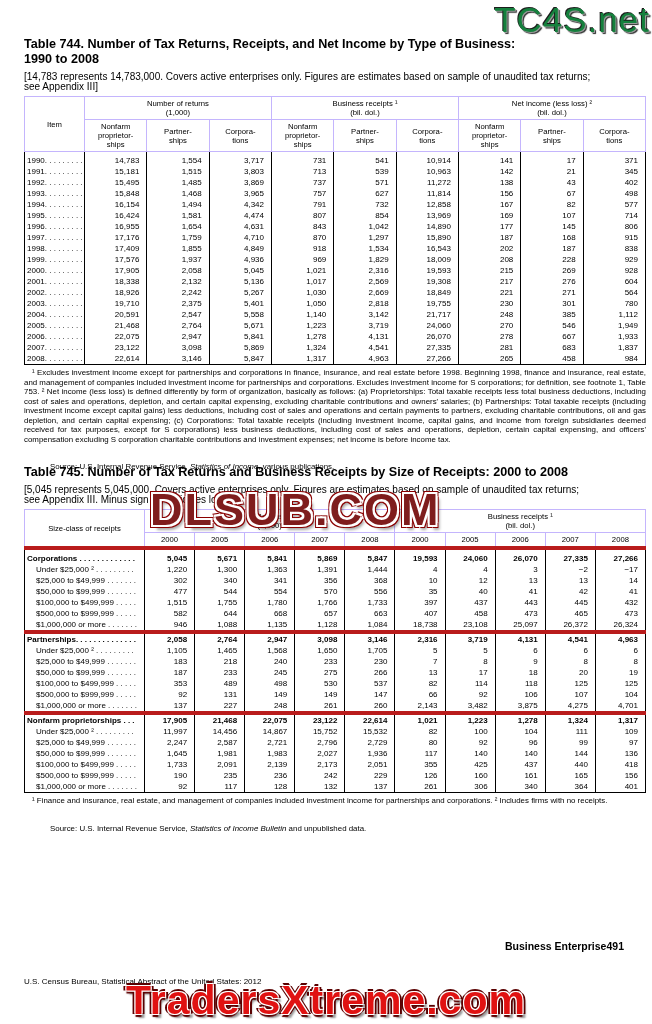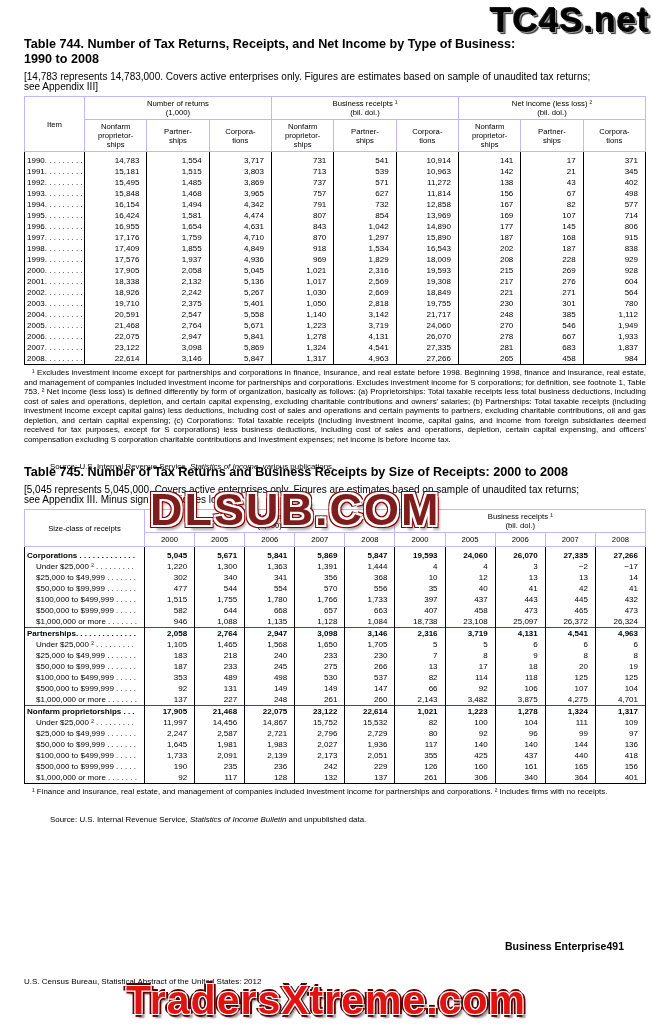--- a/index.html
+++ b/index.html
@@ -8,22 +8,22 @@
     width: 652px; height: 1024px;
     background: #fff; color: #000;
     font-family: "Liberation Sans", sans-serif;
     position: relative; overflow: hidden;
   }
   .page { position: absolute; inset: 0; padding: 0 6px 0 24px; }
 
   
   .wm-top {
     position: absolute; top: 0; right: 2px; z-index: 6;
-    font-size: 35px; font-weight: 700; letter-spacing: 1px;
-    color: #000000;
+    font-size: 35px; font-weight: 400; letter-spacing: 1px;
+    color: #15803d;
     text-shadow: -1px -1px 0 #1d1d1d, 1px 1px 0 #9a9a9a, 2px 2px 1px #2c2c2c;
   }
   .wm-mid {
     position: absolute; top: 484px; left: 150px; z-index: 7;
     font-size: 45px; font-weight: 900; letter-spacing: 2px;
     color: #7f1d1d;
     text-shadow: -2px -2px 0 #fff, 2px -2px 0 #fff, -2px 2px 0 #fff, 2px 2px 0 #fff,
                  -3px -3px 0 #8a0000, 3px -3px 0 #8a0000, -3px 3px 0 #8a0000, 3px 3px 0 #8a0000,
                  4px 5px 3px rgba(0,0,0,.35);
   }
@@ -53,21 +53,21 @@
   }
   tbody td {
     border-left: 1px solid #000; border-right: 1px solid #000;
     padding: 0 2px; height: 11px; line-height: 11px;
     overflow: hidden; white-space: nowrap;
   }
   tbody tr:first-child td { height: 14px; padding-top: 3px; }
   td.lab { text-align: left; padding-left: 2px; }
   td.lab.ind { padding-left: 11px; }
   td.num { text-align: right; padding-right: 7px; }
-  tr.bold td { font-weight: bold; border-top: 1px solid #b91c1c; }
+  tr.bold td { font-weight: bold; border-top: 4px solid #b91c1c; }
 
   
   .fnote { font-size: 7.9px; line-height: 9.5px; text-align: justify; margin: 3px 0 0 0; text-indent: 8px; }
   .src   { font-size: 7.9px; line-height: 9.5px; margin: 18px; text-indent: 8px; }
 
   
   .section745 { position: absolute; top: 465px; left: 24px; right: 6px; }
 
   
   .footer-right { position: absolute; right: 28px; bottom: 72px; font-size: 10.5px; font-weight: bold; }

